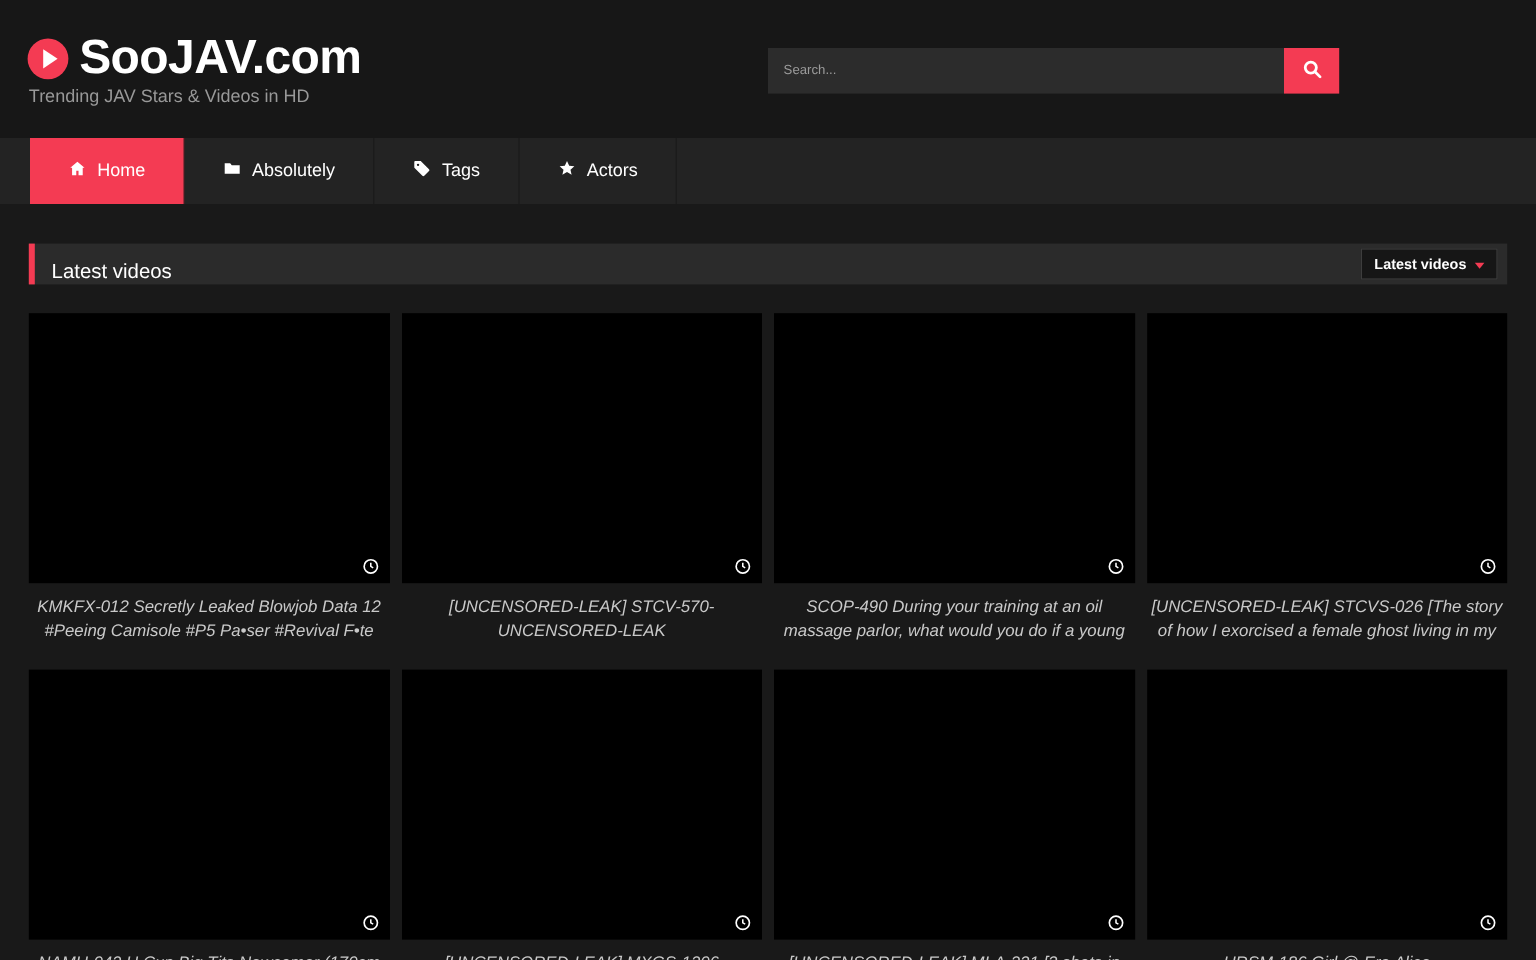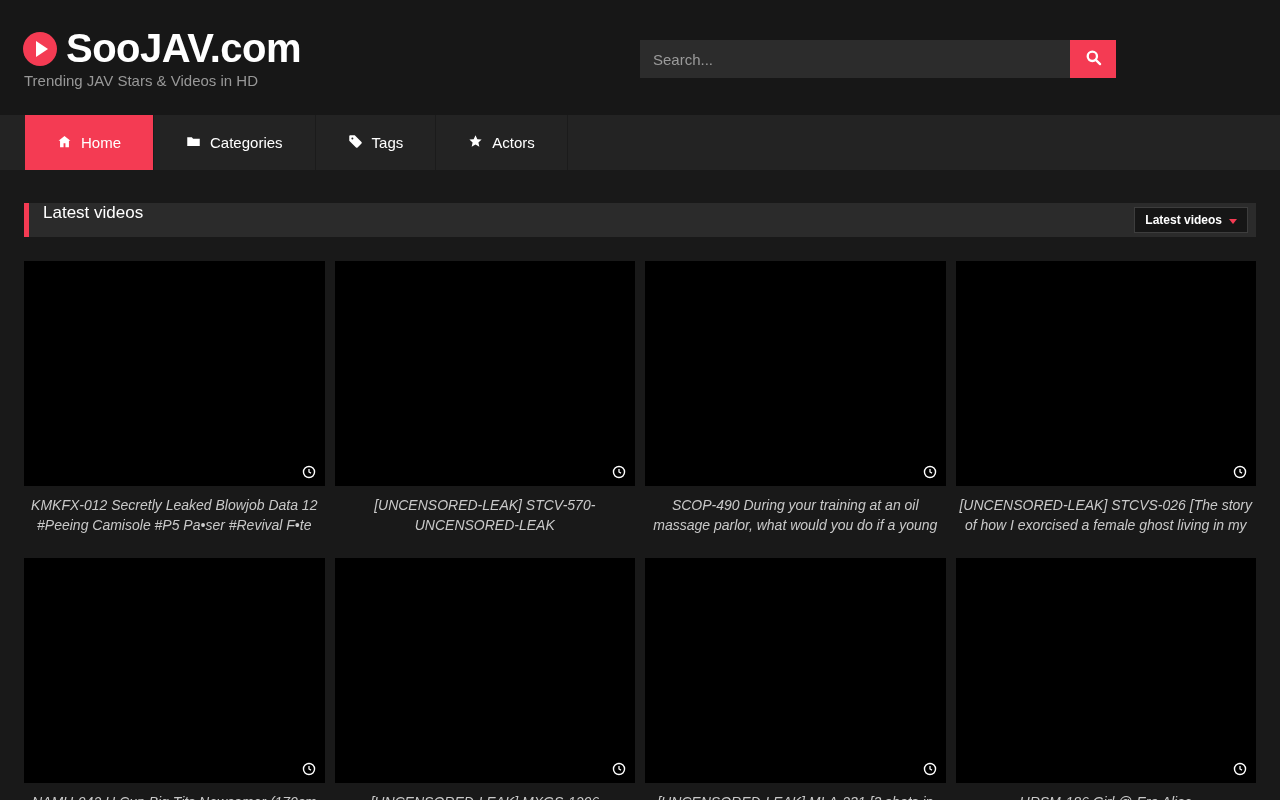--- a/index.html
+++ b/index.html
@@ -32,21 +32,21 @@
   .tagline {
     position: absolute; left: 24px; top: 72px;
     color: #989898; font-size: 15px;
   }
   .search-box {
     position: absolute; left: 640px; top: 40px;
     width: 476px; height: 38px; display: flex;
   }
   .search-box input {
     flex: 1; height: 100%; background: #2c2c2c; border: none; outline: none;
-    color: #cfcfcf; font-size: 15px; padding: 12px 13px;
+    color: #cfcfcf; font-size: 11px; padding: 12px 13px;
     font-family: "Liberation Sans", sans-serif;
   }
   .search-box input::placeholder { color: #9b9b9b; }
   .search-btn {
     width: 46px; height: 100%; border: none; background: #f43b53;
     display: flex; align-items: center; justify-content: center; cursor: pointer;
   }
   .search-btn svg { width: 17px; height: 17px; }
 
   
@@ -59,21 +59,21 @@
     padding: 0 32px; color: #fff; font-size: 15px;
     border-right: 1px solid #1b1b1b; cursor: pointer; text-decoration: none;
   }
   .nav-item.active { background: #f43b53; }
   .nav-item svg { width: 15px; height: 15px; fill: #fff; }
 
   
   .content { padding: 0 24px; }
   .section-bar {
     margin-top: 33px; height: 34px; background: #2b2b2b;
-    position: relative; display: flex; align-items: flex-start;
+    position: relative; display: flex; align-items: flex-end;
   }
   .accent-bar { position: absolute; left: 0; top: 0; width: 5px; height: 100%; background: #f43b53; }
   .section-title { margin-left: 19px; color: #fff; font-size: 17px; font-weight: 500; }
   .sort-btn {
     position: absolute; right: 8px; top: 4px;
     display: flex; align-items: center; gap: 7px;
     background: #161616; border: 1px solid #3d3d3d;
     color: #fff; font-size: 12px; font-weight: bold;
     padding: 5px 10px; cursor: pointer;
     font-family: "Liberation Sans", sans-serif;
@@ -133,21 +133,21 @@
         </svg>
     </span>
     <span>Home</span>
   </a>
   <a class="nav-item">
     <span>
       <svg viewBox="0 0 24 24">
           <path d="M2 5h7.3l2.1 2.6H22V19H2z"></path>
         </svg>
     </span>
-    <span>Categories</span>
+    <span>Absolutely</span>
   </a>
   <a class="nav-item">
     <span>
       <svg viewBox="0 0 24 24">
           <path fill-rule="evenodd" d="M11.2 2.4 21.6 12.8c.7.7.7 1.8 0 2.5l-6.3 6.3c-.7.7-1.8.7-2.5 0L2.4 11.2c-.26-.26-.4-.62-.4-1V3.4C2 2.63 2.63 2 3.4 2h6.8c.38 0 .74.14 1 .4zM7 5.4a1.6 1.6 0 1 0 0 3.2 1.6 1.6 0 0 0 0-3.2z"></path>
         </svg>
     </span>
     <span>Tags</span>
   </a>
   <a class="nav-item">

